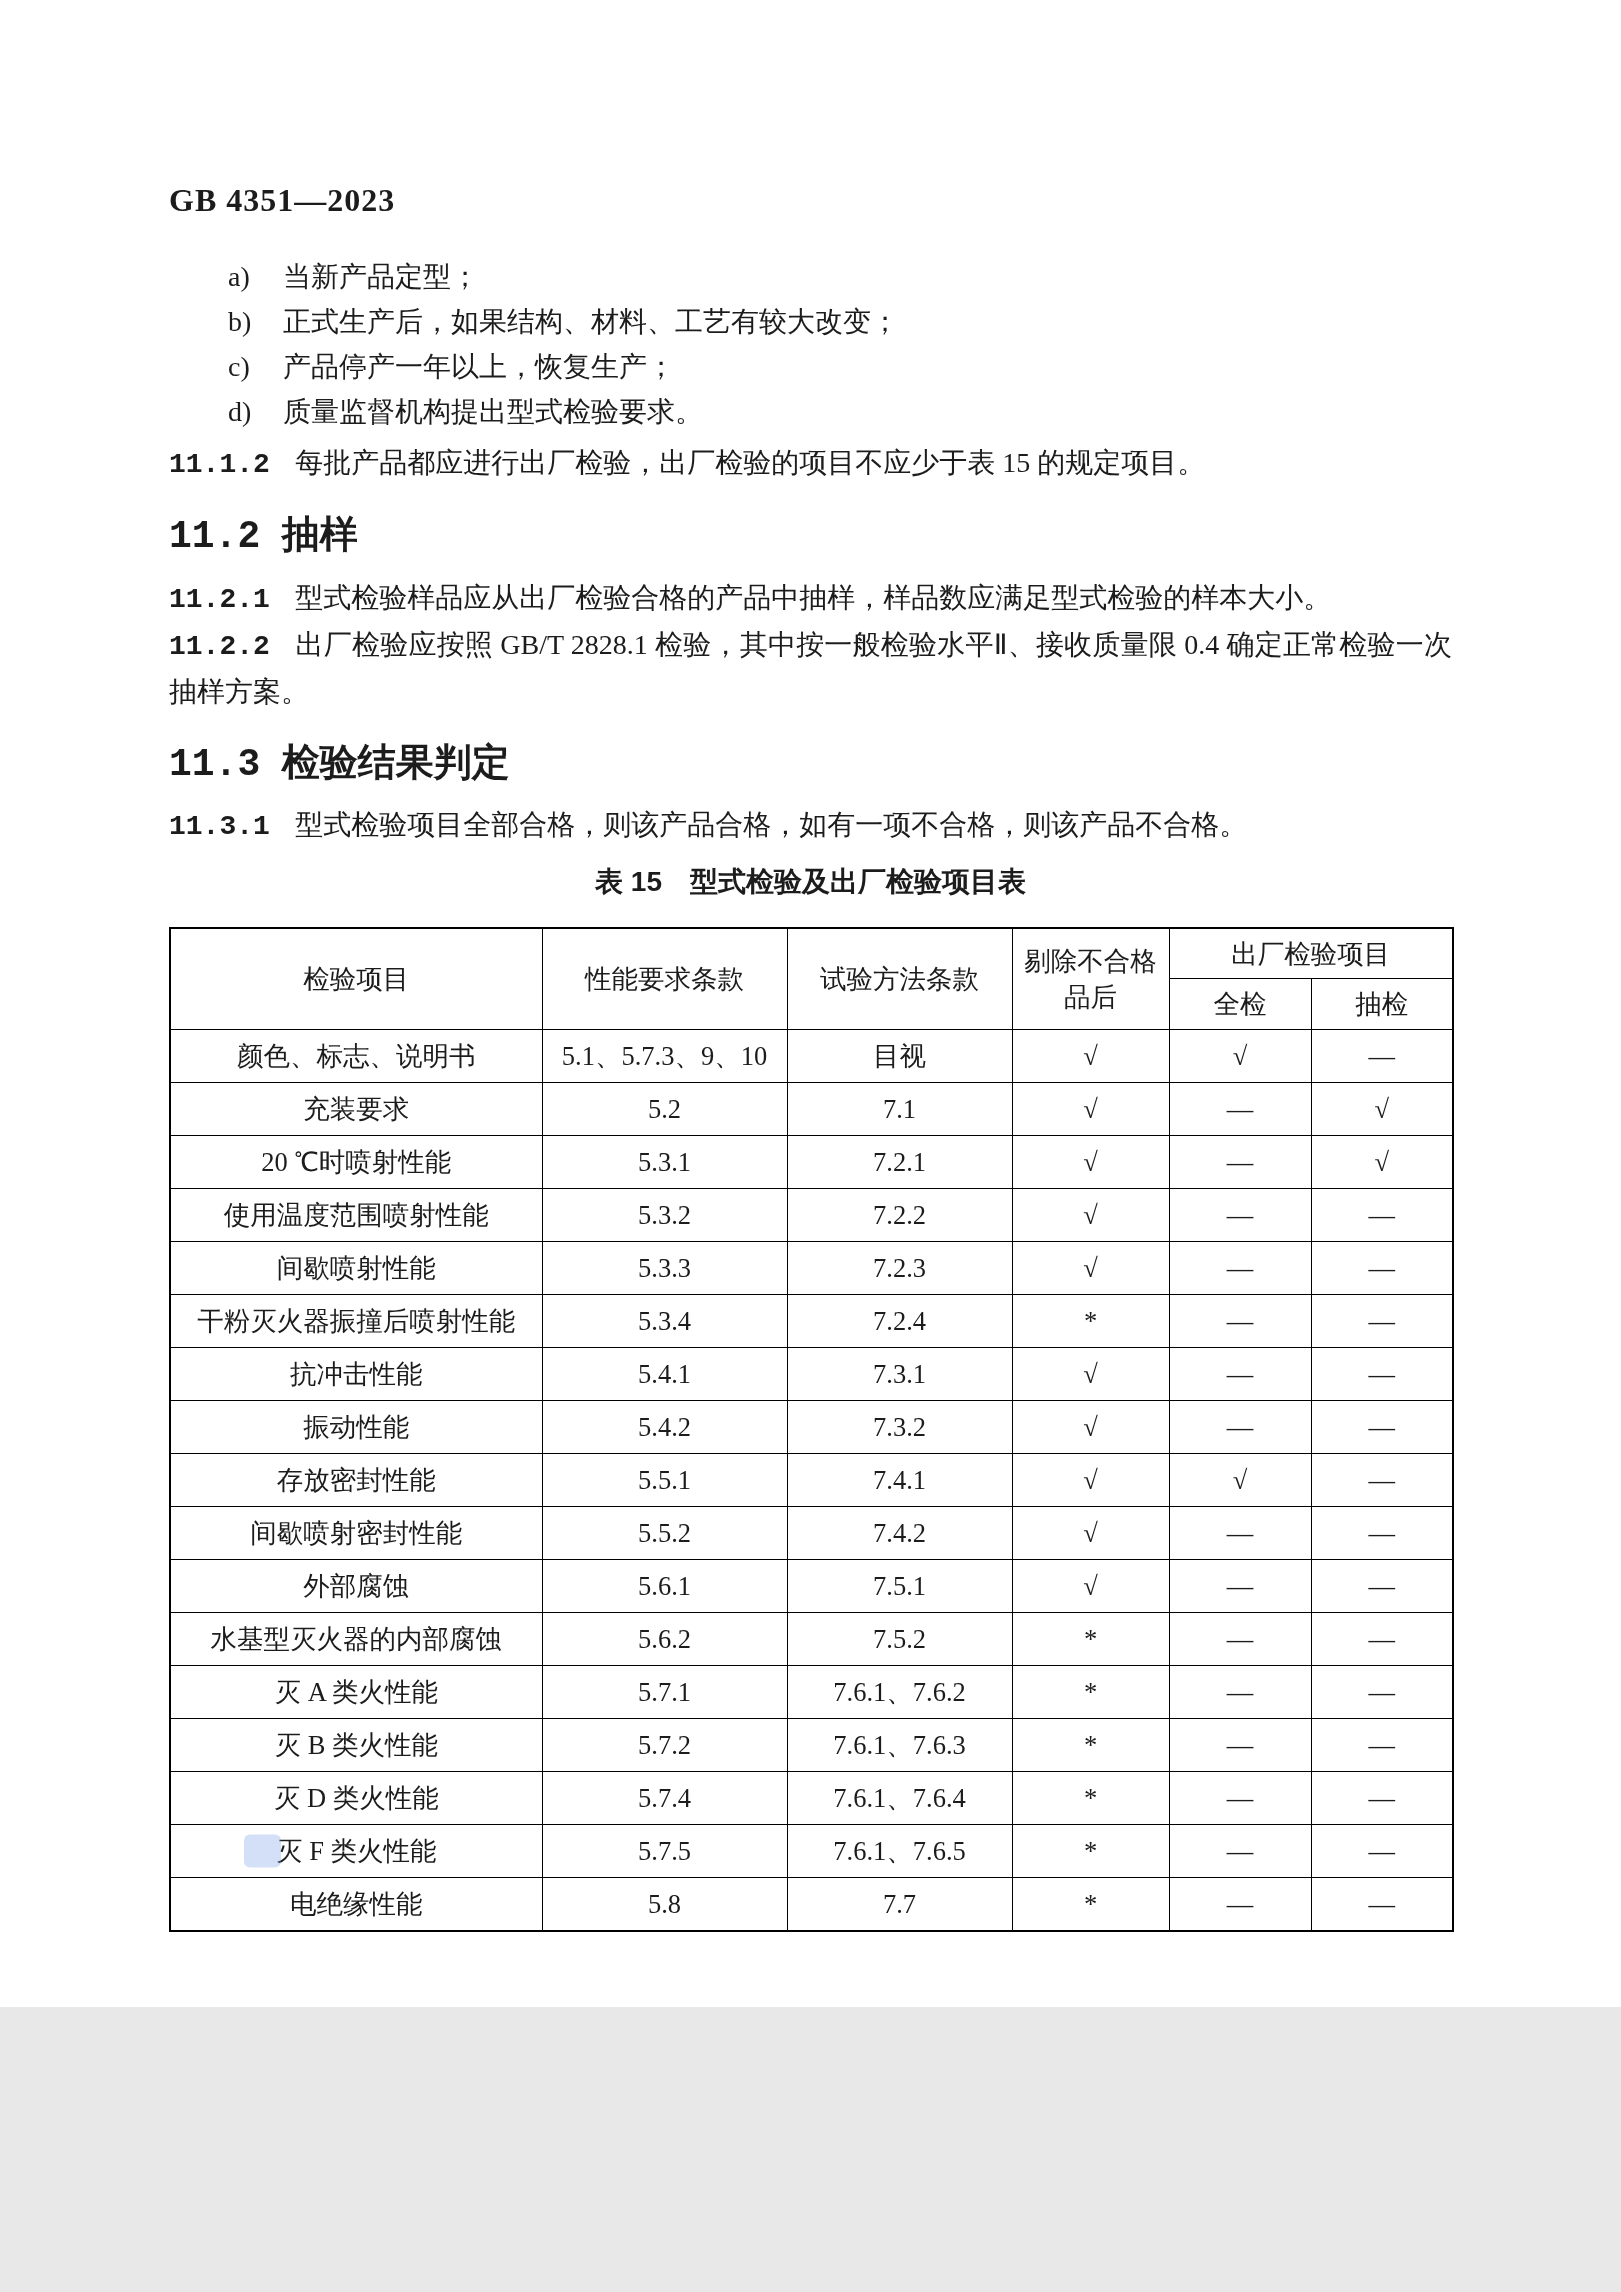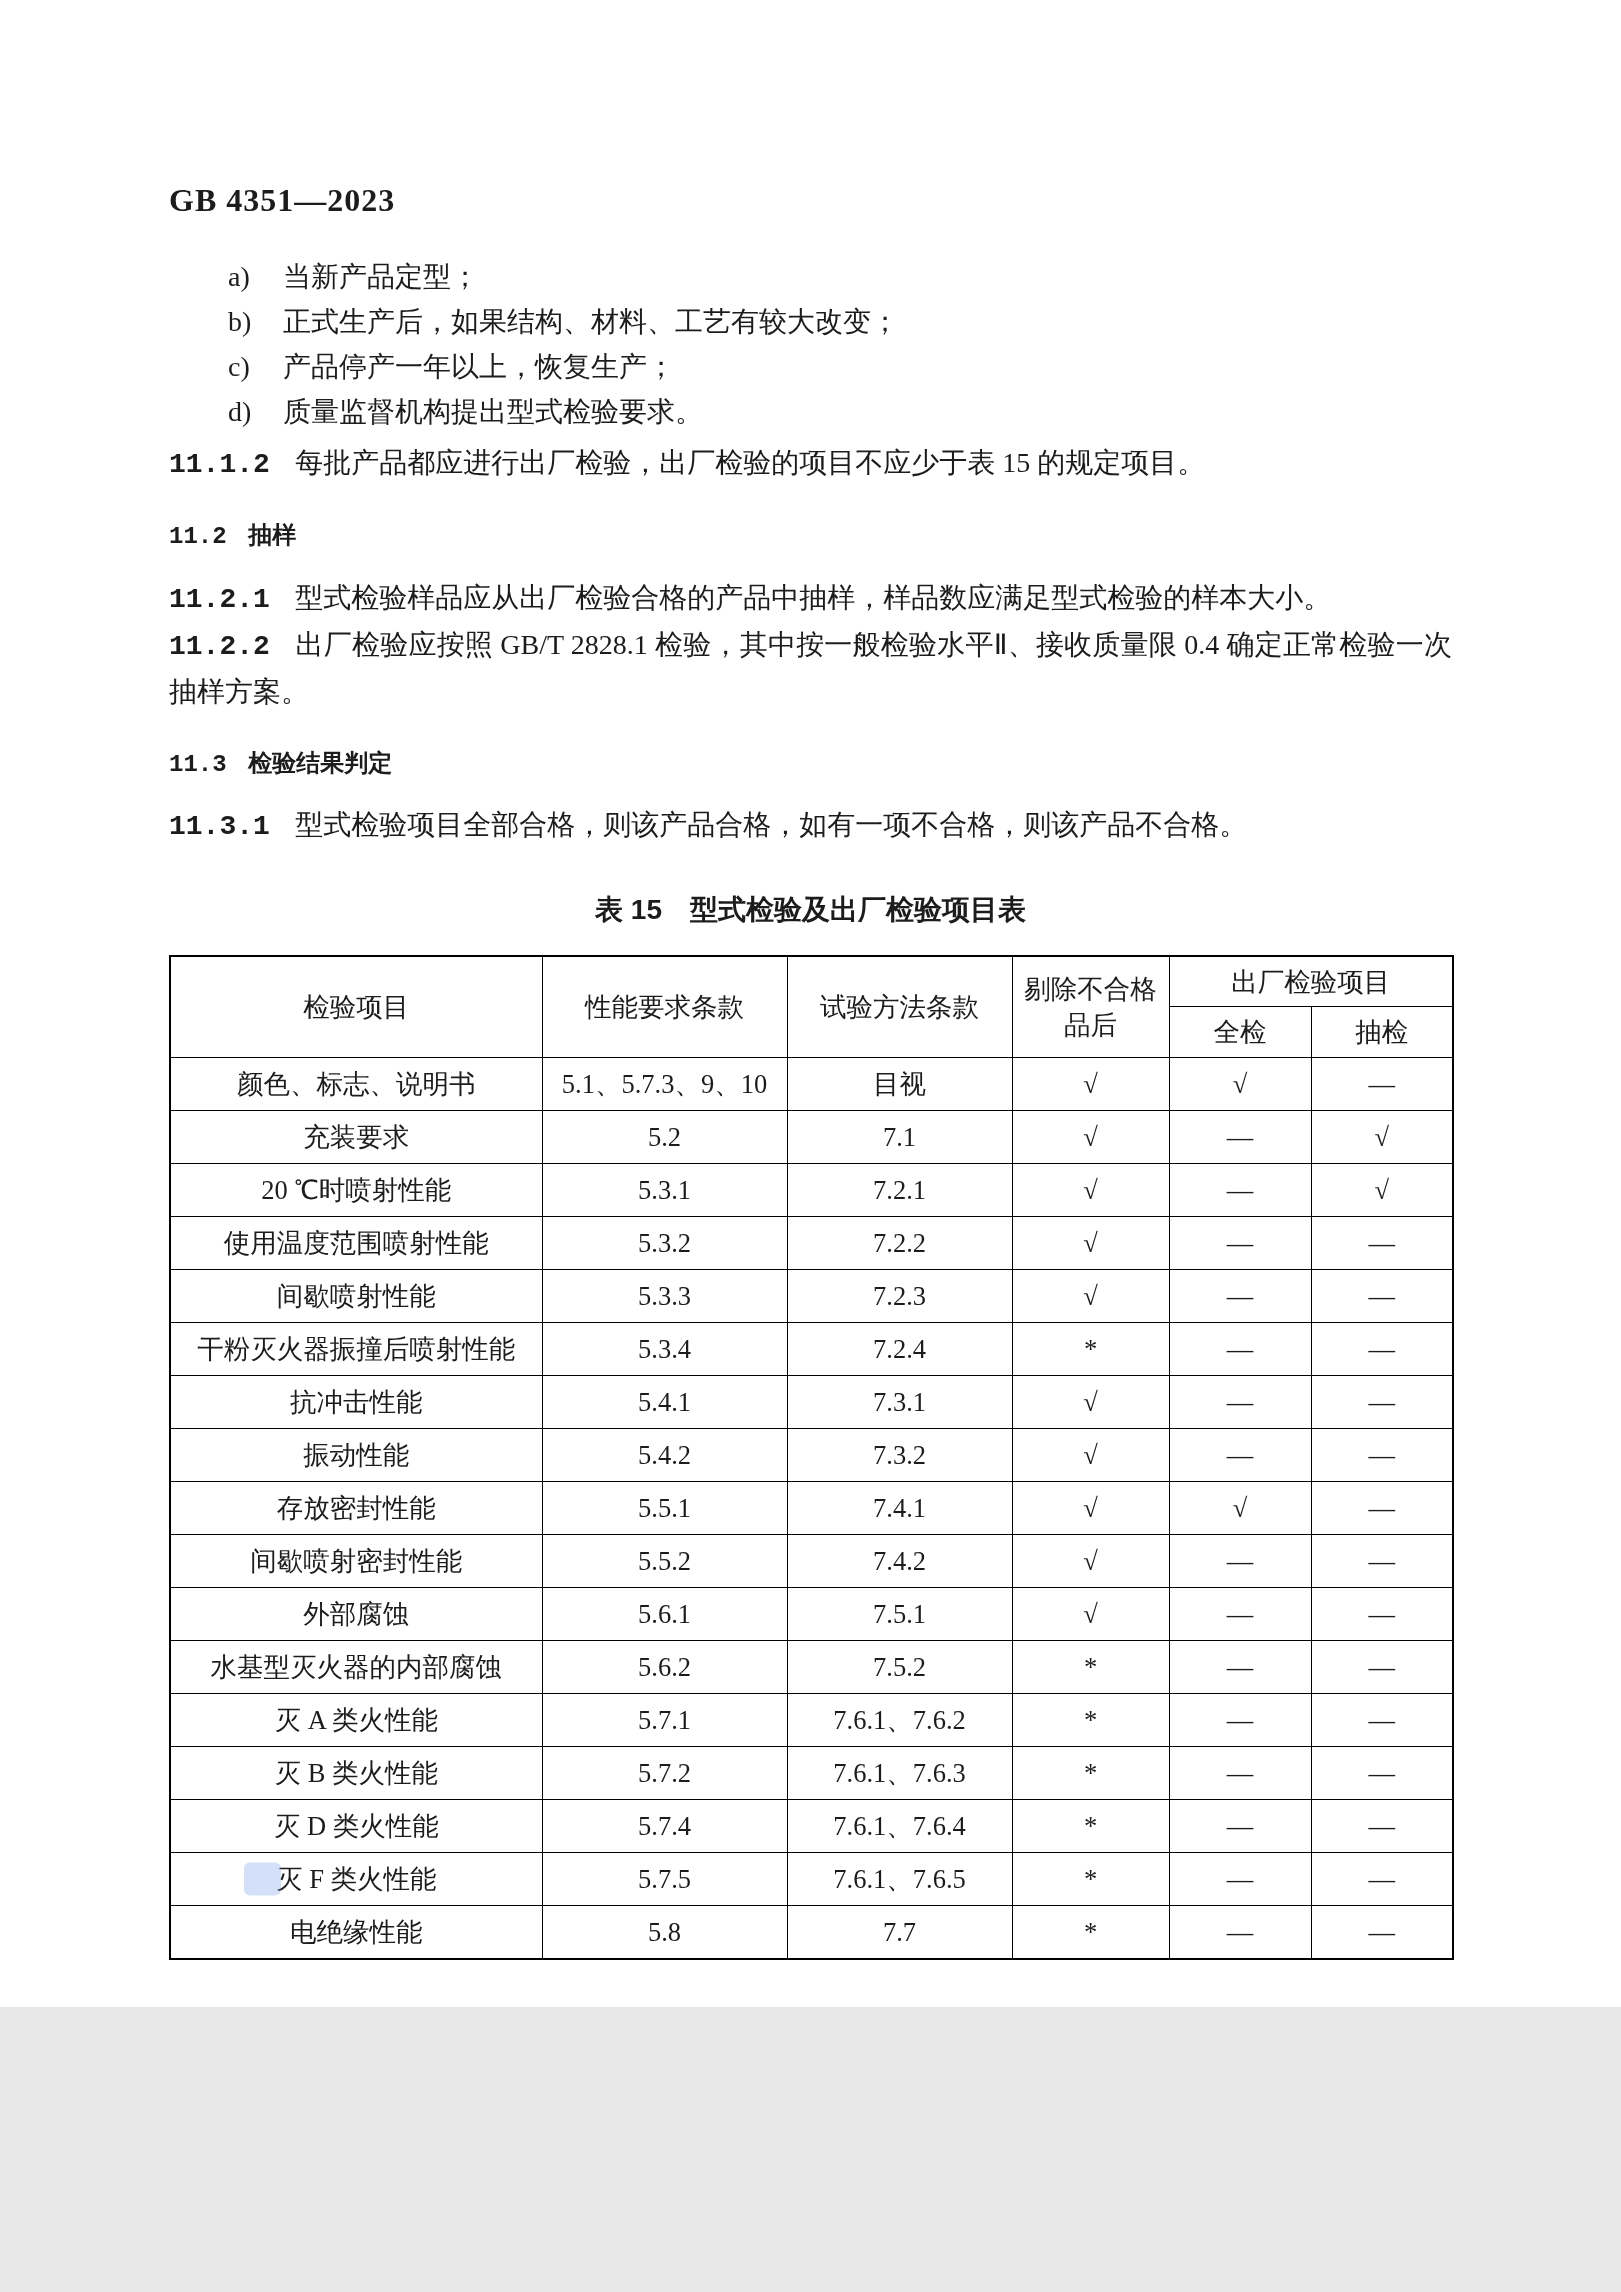--- a/index.html
+++ b/index.html
@@ -41,30 +41,30 @@
     font-family:Liberation Mono, monospace;
     font-weight:700;
     margin-right:25.5px;
     white-space:nowrap;
   }
   .para.heading {
     font-family:"Liberation Sans", sans-serif;
     font-weight:700;
     margin-top:25.5px;
     margin-bottom:15.7px;
-    font-size:24px;
+    font-size:38px;
   }
   .para.heading .clause-num { margin-right:21.6px; }
 
   .table-title {
     text-align:center;
     font-family:"Liberation Sans", sans-serif;
     font-weight:700;
     font-size:28px;
-    margin-top:42px;
+    margin-top:14px;
     margin-bottom:25.5px;
   }
 
   table.inspection {
     width:1284px;
     border-collapse:collapse;
     table-layout:fixed;
     font-size:26.5px;
     border:2.5px solid #000;
   }

